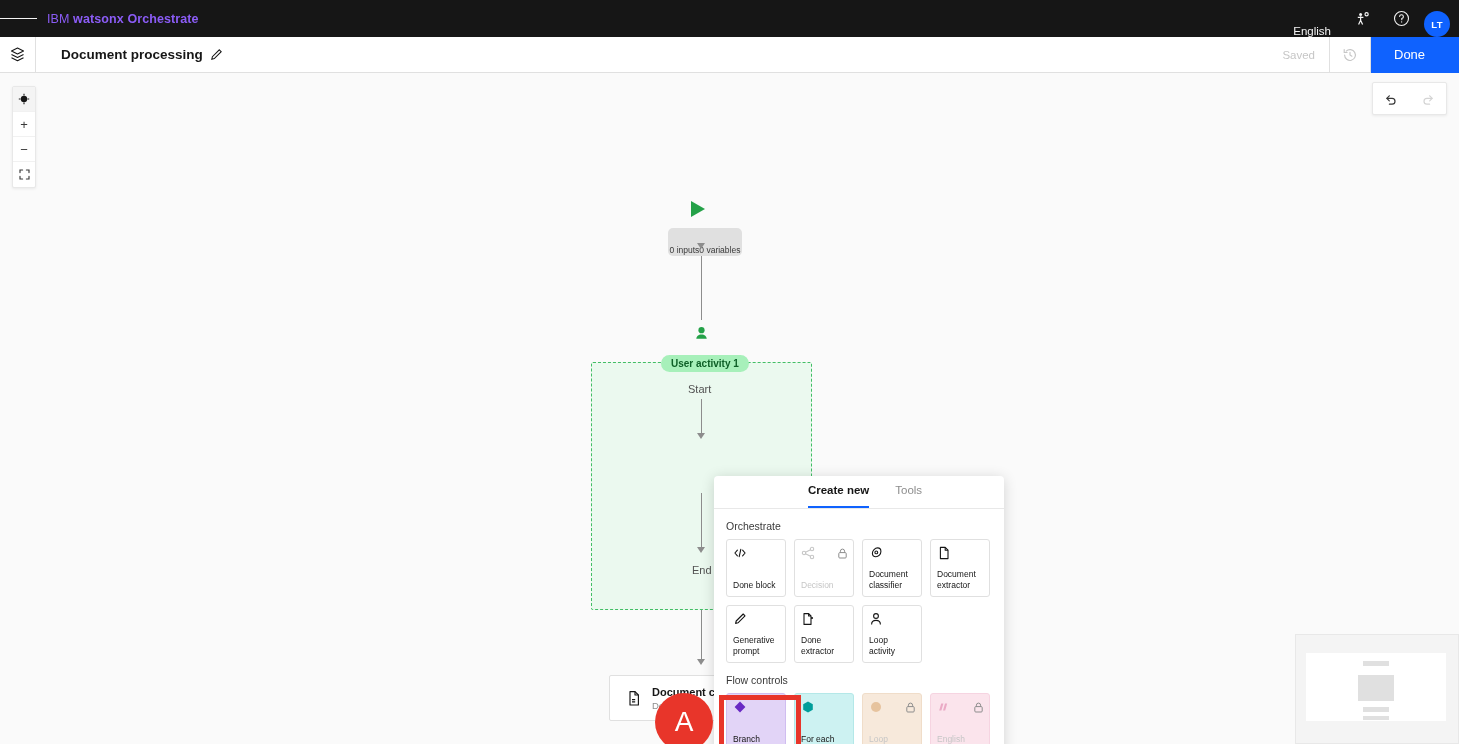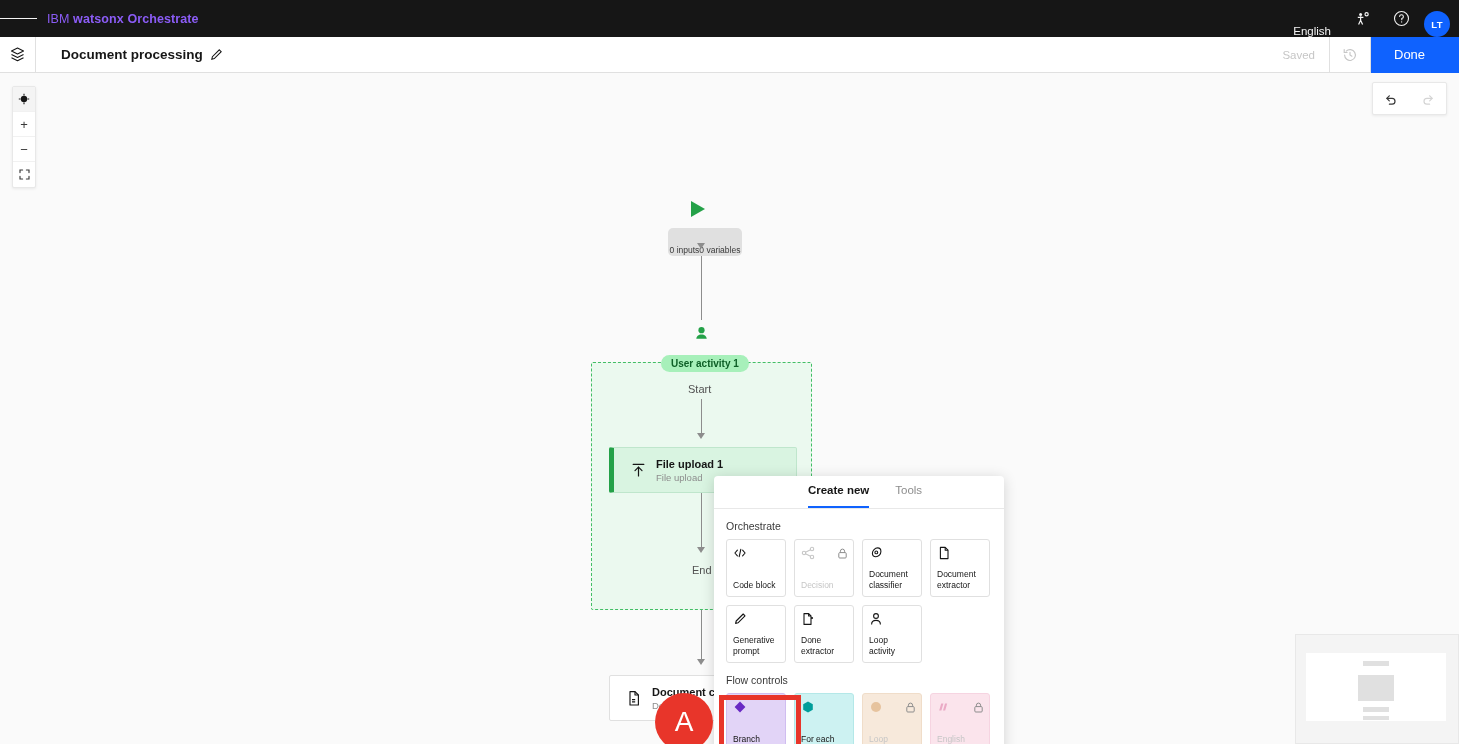--- a/index.html
+++ b/index.html
@@ -327,33 +327,20 @@
       </svg>
     </div>
 
     <div class="ua-container"></div>
     <div class="ua-label">User activity 1</div>
     <div class="sub-lbl" style="left:688px; top:310px;">Start</div>
 
     <div class="vline" style="left:701px; top:326px; height:36px;"></div>
     <div class="arrowhead" style="left:696.5px; top:360px;"></div>
 
-    <div class="node-card" style="left:609px; top:374px; width:188px; height:46px;">
-      <div class="node-icon">
-        <svg width="17" height="17" viewBox="0 0 17 17" fill="none" stroke="#161616" stroke-width="1.2" stroke-linecap="round" stroke-linejoin="round">
-          <path d="M3.2 2.4h10.6"></path>
-          <path d="M8.5 14V5.2"></path>
-          <path d="M5 8.7l3.5-3.5 3.5 3.5"></path>
-        </svg>
-      </div>
-      <div class="node-text">
-        <div class="node-title">File upload 1</div>
-        <div class="node-sub">File upload</div>
-      </div>
-    </div>
 
     <div class="vline" style="left:701px; top:420px; height:56px;"></div>
     <div class="arrowhead" style="left:696.5px; top:474px;"></div>
     <div class="sub-lbl" style="left:692px; top:491px;">End</div>
 
     <div class="vline" style="left:701px; top:537px; height:50px;"></div>
     <div class="arrowhead" style="left:696.5px; top:586px;"></div>
 
     <div class="node-card white" style="left:609px; top:602px; width:188px; height:46px;">
       <div class="node-icon">
@@ -377,21 +364,21 @@
 
       <div class="pal-section">Orchestrate</div>
       <div class="pal-grid">
 
         <div class="pal-card">
           <span>
             <svg width="14" height="14" viewBox="0 0 14 14" fill="none" stroke="#161616" stroke-width="1.1" stroke-linecap="round" stroke-linejoin="round">
               <path d="M4.4 4.2L1.9 7l2.5 2.8M9.6 4.2L12.1 7l-2.5 2.8M7.8 3.4L6.2 10.6"></path>
             </svg>
           </span>
-          <div class="pal-card-lbl">Code block</div>
+          <div class="pal-card-lbl">Done block</div>
         </div>
 
         <div class="pal-card disabled">
           <span>
             <svg width="14" height="14" viewBox="0 0 14 14" fill="none" stroke="#c6c6c6" stroke-width="1.1">
               <circle cx="11" cy="3" r="1.7"></circle>
                 <circle cx="11" cy="11" r="1.7"></circle>
                 <circle cx="3" cy="7" r="1.7"></circle>
               <path d="M4.5 6.2L9.5 3.8M4.5 7.8l5 2.4"></path>
             </svg>

